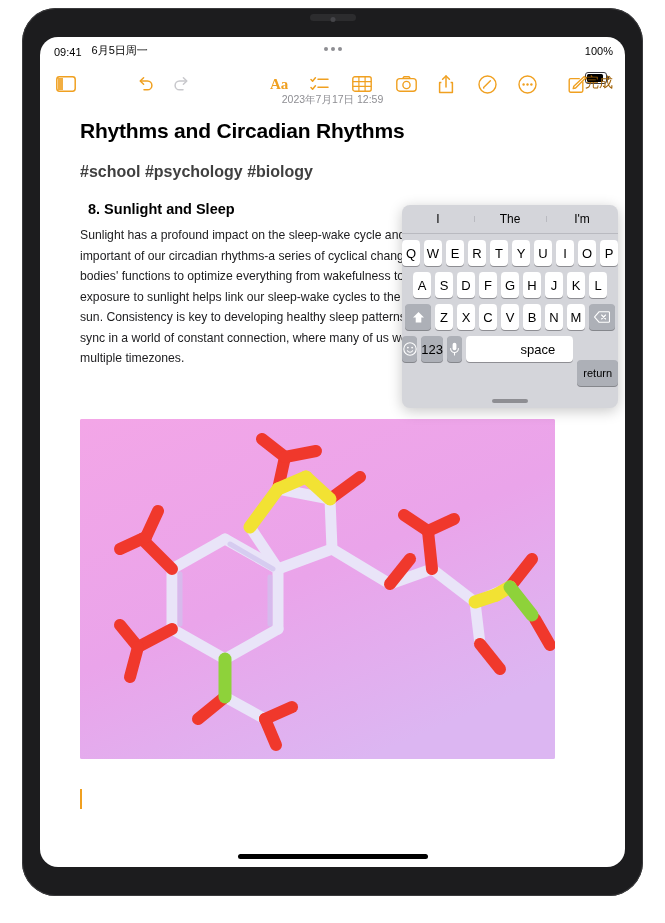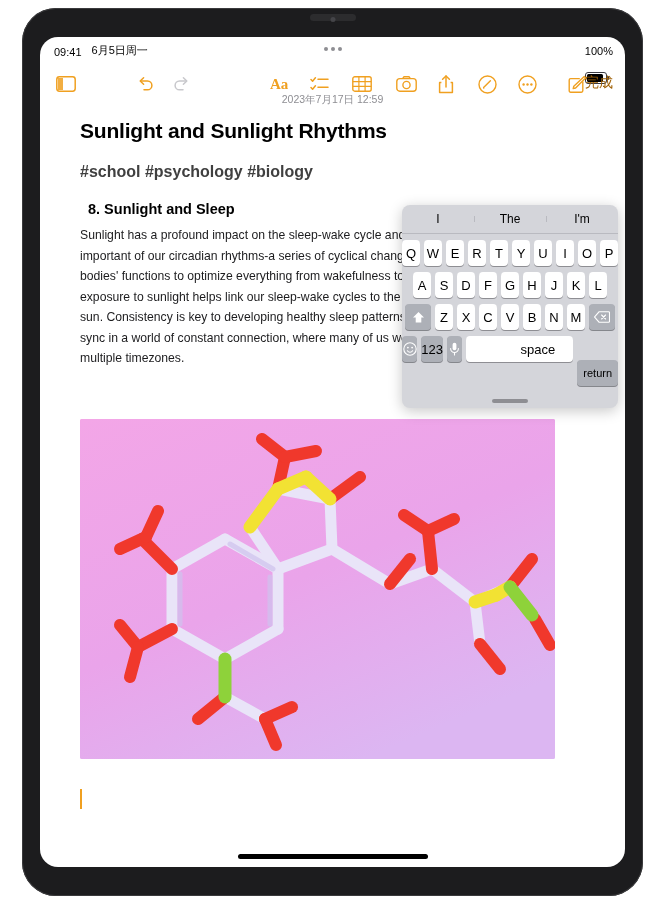--- a/index.html
+++ b/index.html
@@ -406,21 +406,21 @@
         <svg width="19" height="18" viewBox="0 0 19 18">
           <path d="M16.2 1.6 L17.6 3 L7.6 13 L5.2 13.6 L5.8 11.2 Z" fill="none" stroke="#f0a020" stroke-width="1.4" stroke-linejoin="round"></path>
           <path d="M14.8 6.6 V15.8 A1.4 1.4 0 0 1 13.4 17.2 H2.6 A1.4 1.4 0 0 1 1.2 15.8 V5 A1.4 1.4 0 0 1 2.6 3.6 H11.8" fill="none" stroke="#f0a020" stroke-width="1.4" stroke-linejoin="round"></path>
         </svg>
       </div>
       <div id="done-button">完成</div>
     </div>
 
     <div id="note">
       <div id="note-date">2023年7月17日 12:59</div>
-      <div id="note-title">Sunlight and Sunlight Rhythms</div>
+      <div id="note-title">Rhythms and Circadian Rhythms</div>
       <div id="note-tags">#school #psychology #biology</div>
       <div id="note-heading">8. Sunlight and Sleep</div>
       <div id="note-paragraph">Sunlight has a profound impact on the sleep-wake cycle and is one of the most important of our circadian rhythms-a series of cyclical changes that regulate our bodies' functions to optimize everything from wakefulness to digestion. Regular exposure to sunlight helps link our sleep-wake cycles to the rising and setting of the sun. Consistency is key to developing healthy sleep patterns, but it's easy to get out of sync in a world of constant connection, where many of us work with colleagues across multiple timezones.</div>
 
       <div id="note-image">
         <svg width="475" height="340" viewBox="0 0 475 340">
           <defs>
             <linearGradient id="bgp" x1="0" y1="0" x2="0.6" y2="1">
               <stop offset="0%" stop-color="#f3a6e7"></stop>
               <stop offset="55%" stop-color="#eaa4ea"></stop>

